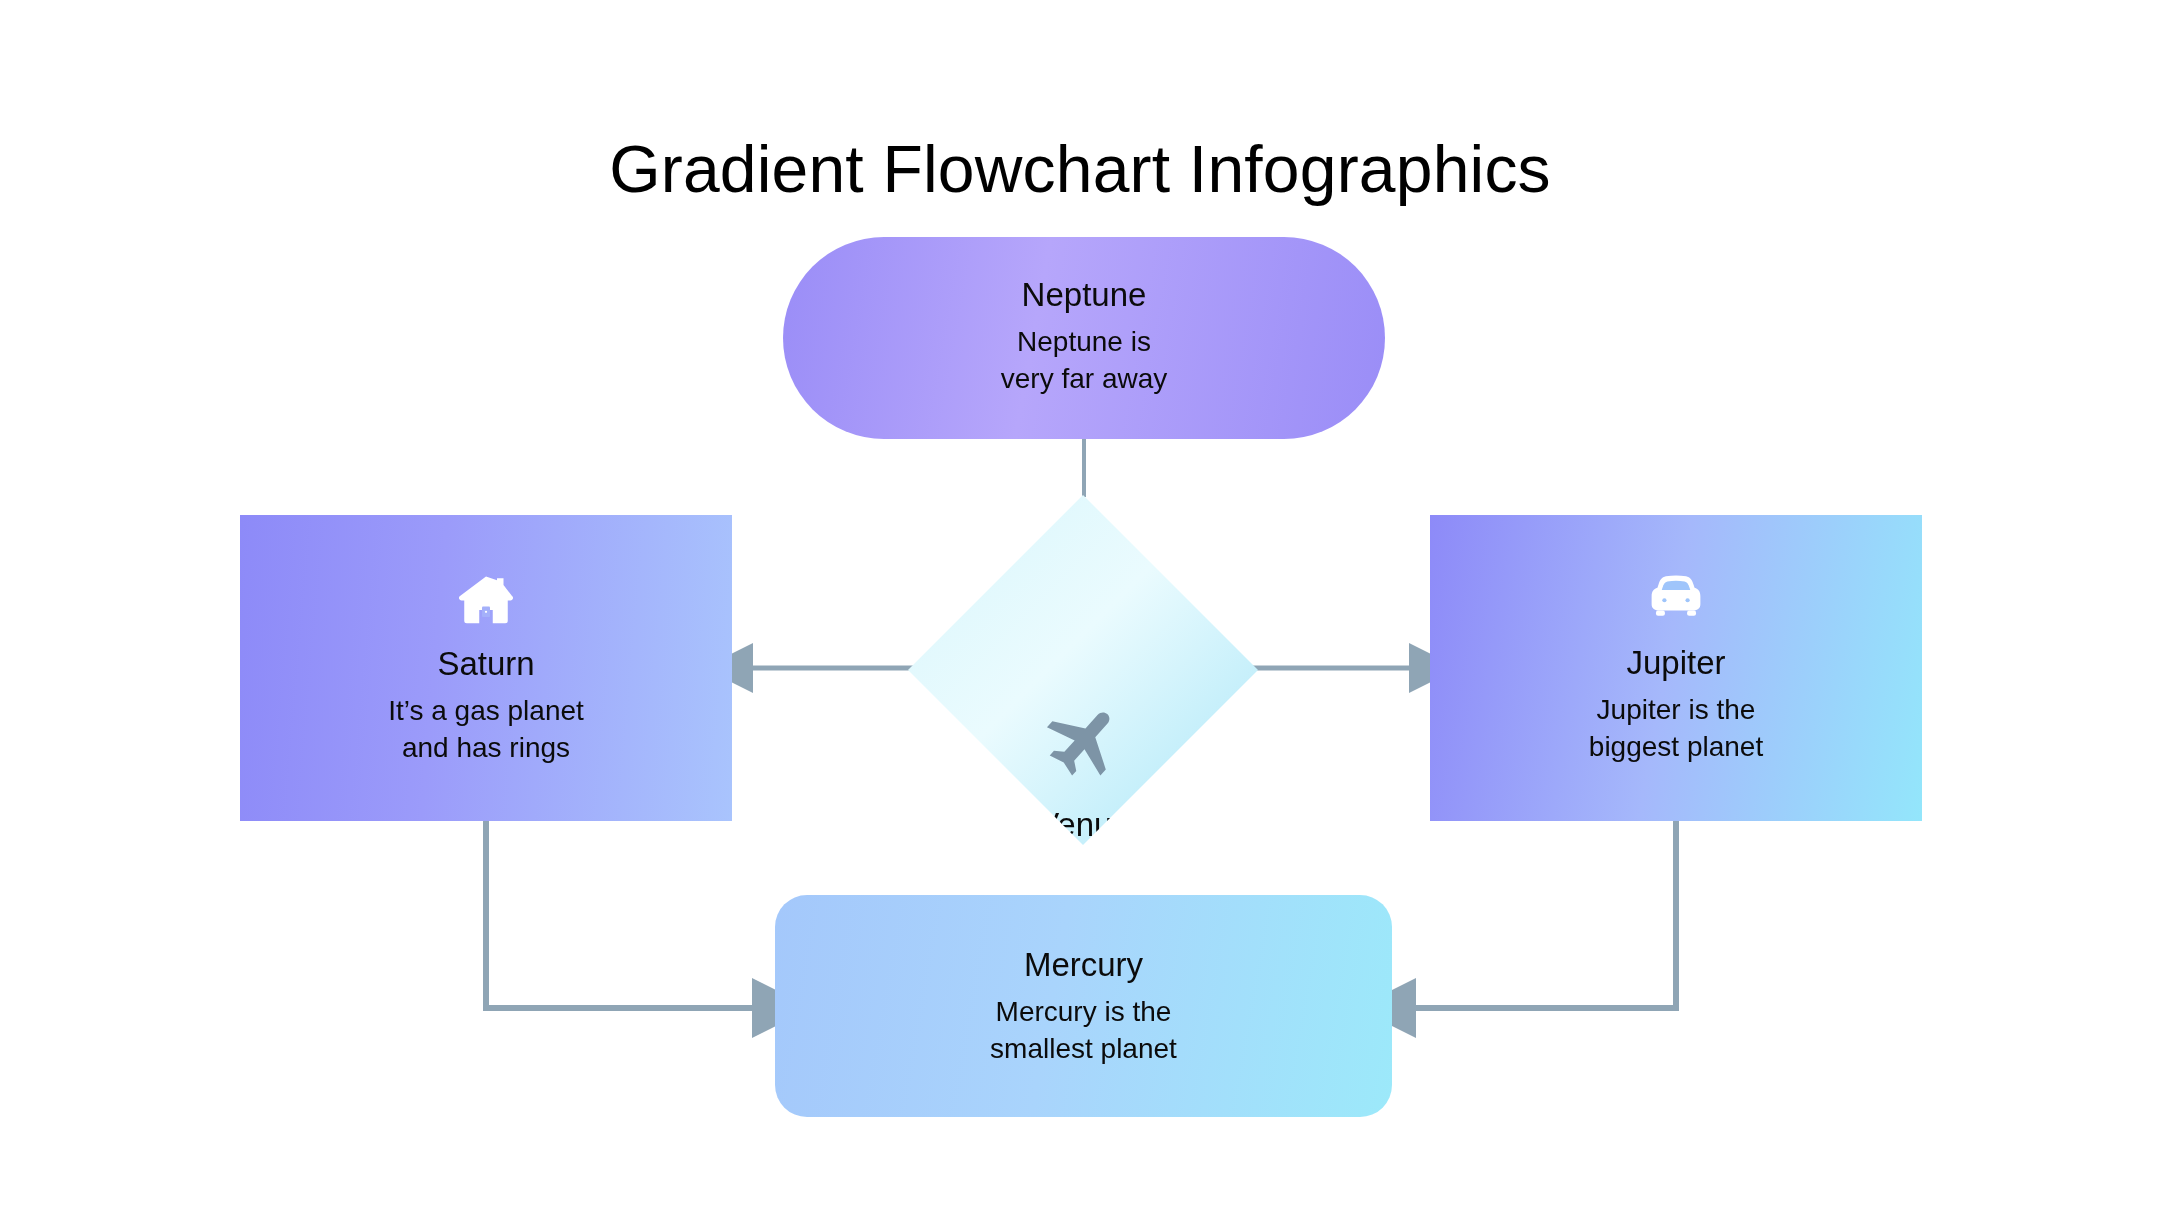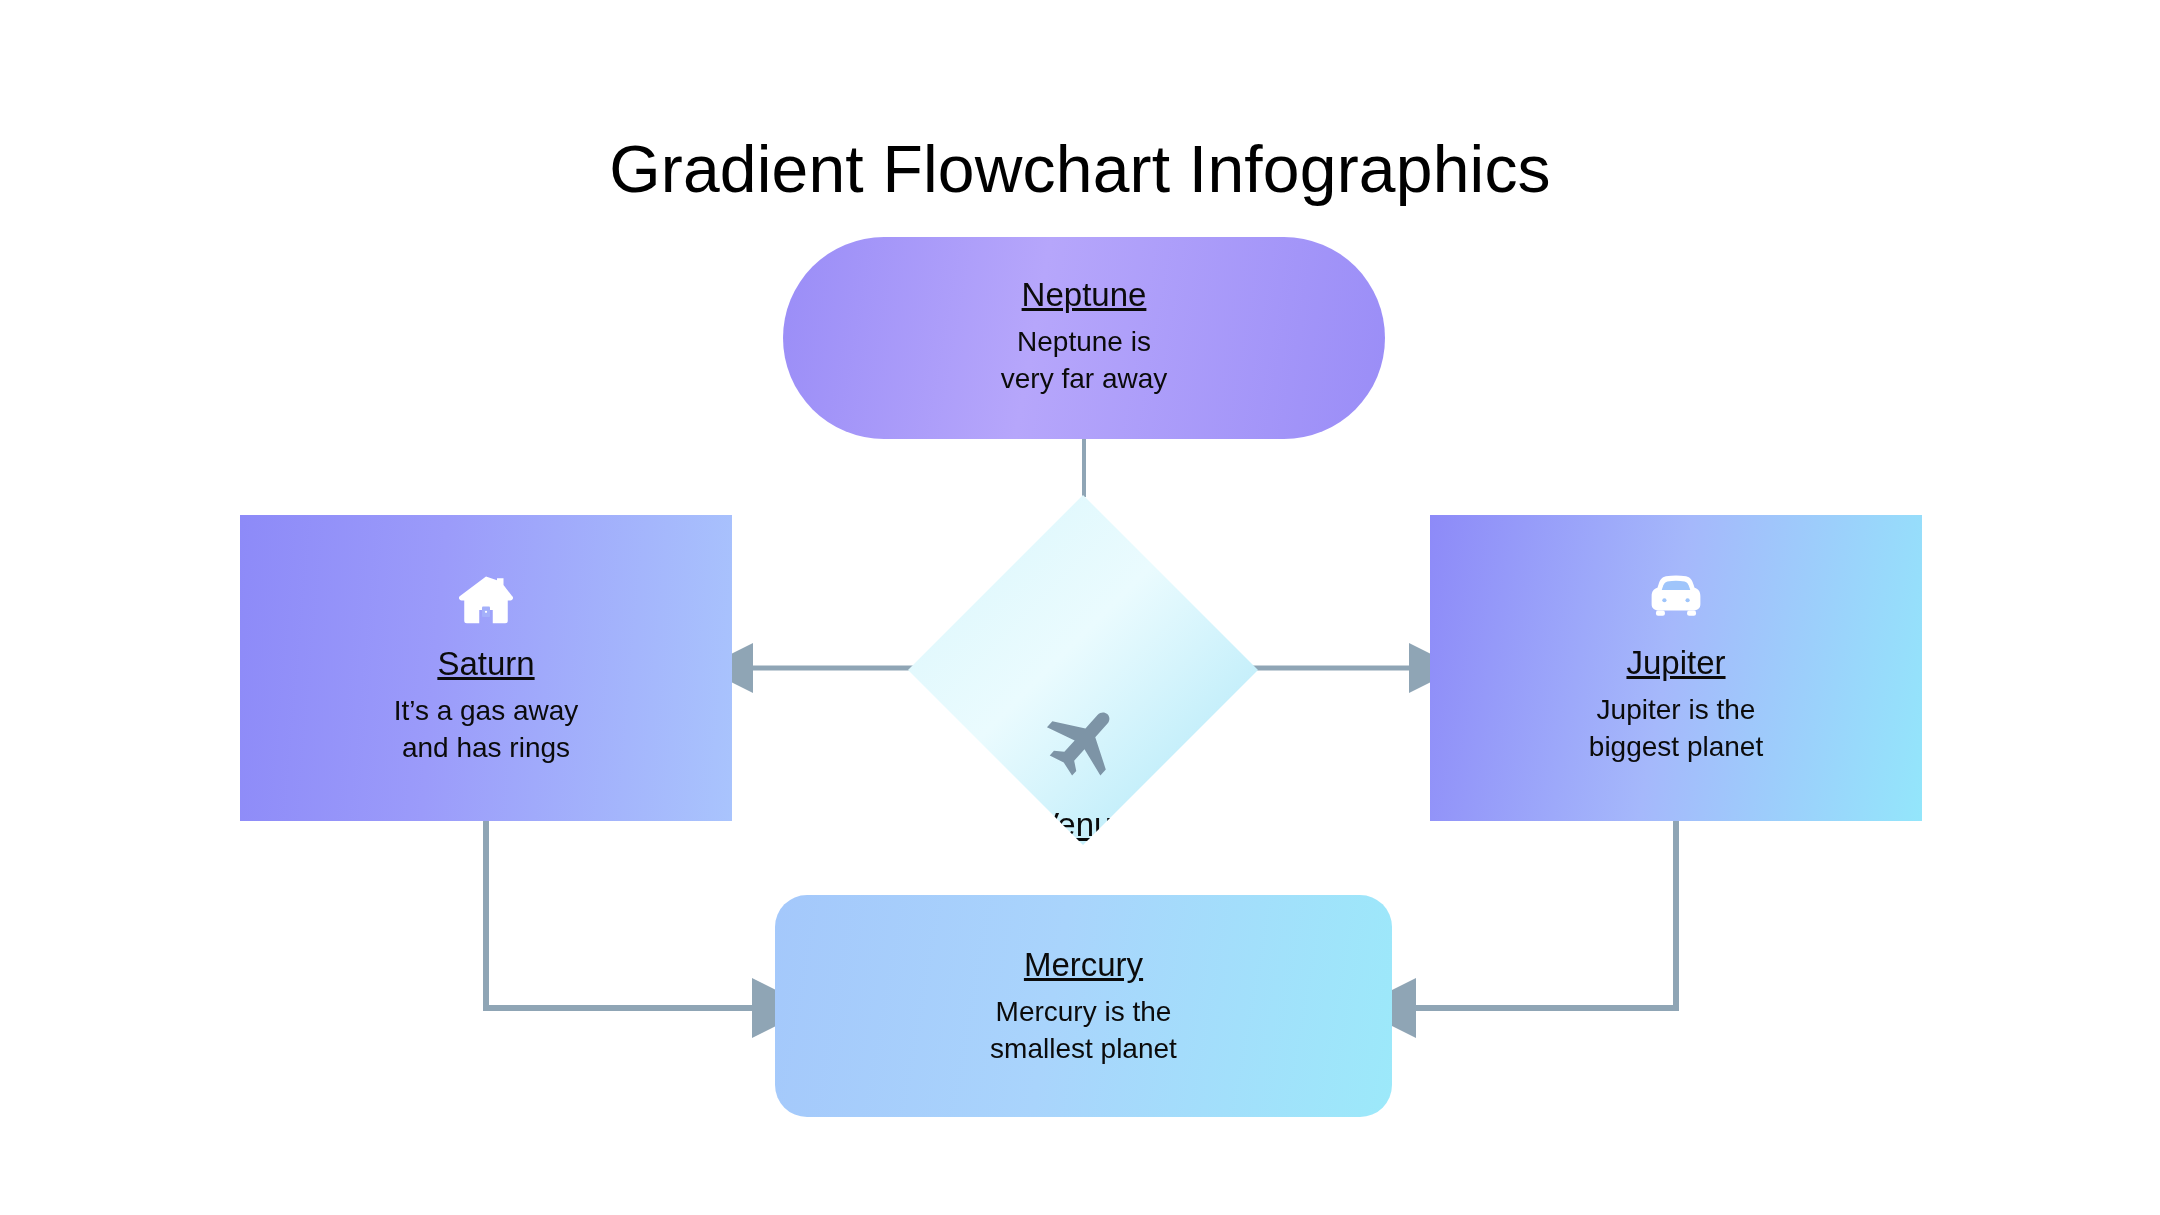--- a/index.html
+++ b/index.html
@@ -53,21 +53,20 @@
     align-items: center;
     justify-content: center;
     text-align: center;
     color: #0b0b0b;
   }
   .node-title {
     font-size: 33px;
     font-weight: 400;
     line-height: 1.22;
     white-space: nowrap;
-    text-decoration: underline;
   }
   .node-desc {
     font-size: 28px;
     font-weight: 400;
     line-height: 1.30;
     margin-top: 9px;
     white-space: pre-line;
   }
   .node-icon {
     display: block;
@@ -170,21 +169,21 @@
   <div class="node" id="node-saturn">
     <span class="node-icon">
       <svg width="66" height="60" viewBox="0 0 24 24">
         <path class="icon-white" d="M12 2.6 1.6 10.4a1 1 0 0 0 .6 1.8h1.1v8.1a1 1 0 0 0 1 1h5.0v-5.3h5.4v5.3h5.0a1 1 0 0 0 1-1v-8.1h1.1a1 1 0 0 0 .6-1.8L19 6.0V3.3h-2.6v0.75L12 2.6z"></path>
         <rect class="icon-white" x="10.4" y="9.2" width="3.2" height="3.2" rx="0.5" fill="#a9b6fb"></rect>
         <rect x="10.4" y="14.6" width="3.2" height="4.2" rx="0.4" fill="#a4b0fa"></rect>
         <circle cx="12" cy="16.7" r="0.45" fill="#ffffff"></circle>
       </svg>
     </span>
     <div class="node-title">Saturn</div>
-    <div class="node-desc">It’s a gas away
+    <div class="node-desc">It’s a gas planet
 and has rings</div>
   </div>
 
   <div class="node" id="node-venus">
     <span class="node-icon">
       <svg width="88" height="88" viewBox="0 0 24 24">
         <g transform="rotate(42 12 12)">
           <path class="icon-steel" d="M12 2.1c-1.0 0-1.8 0.85-1.8 1.9v5.0L2.2 13.6v2.2l8.0-2.4v4.2l-2.3 1.7v1.7l4.1-1.15 4.1 1.15v-1.7l-2.3-1.7v-4.2l8.0 2.4v-2.2L13.8 9.0V4.0c0-1.05-0.8-1.9-1.8-1.9z"></path>
         </g>
       </svg>

